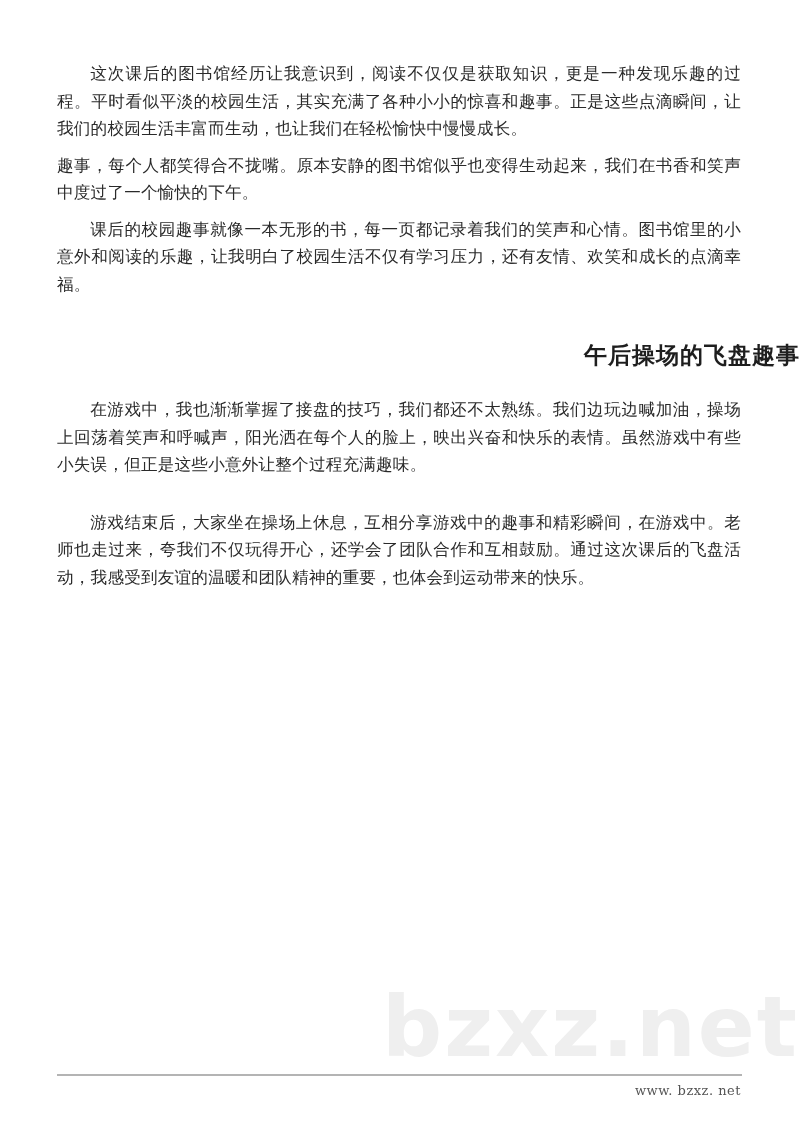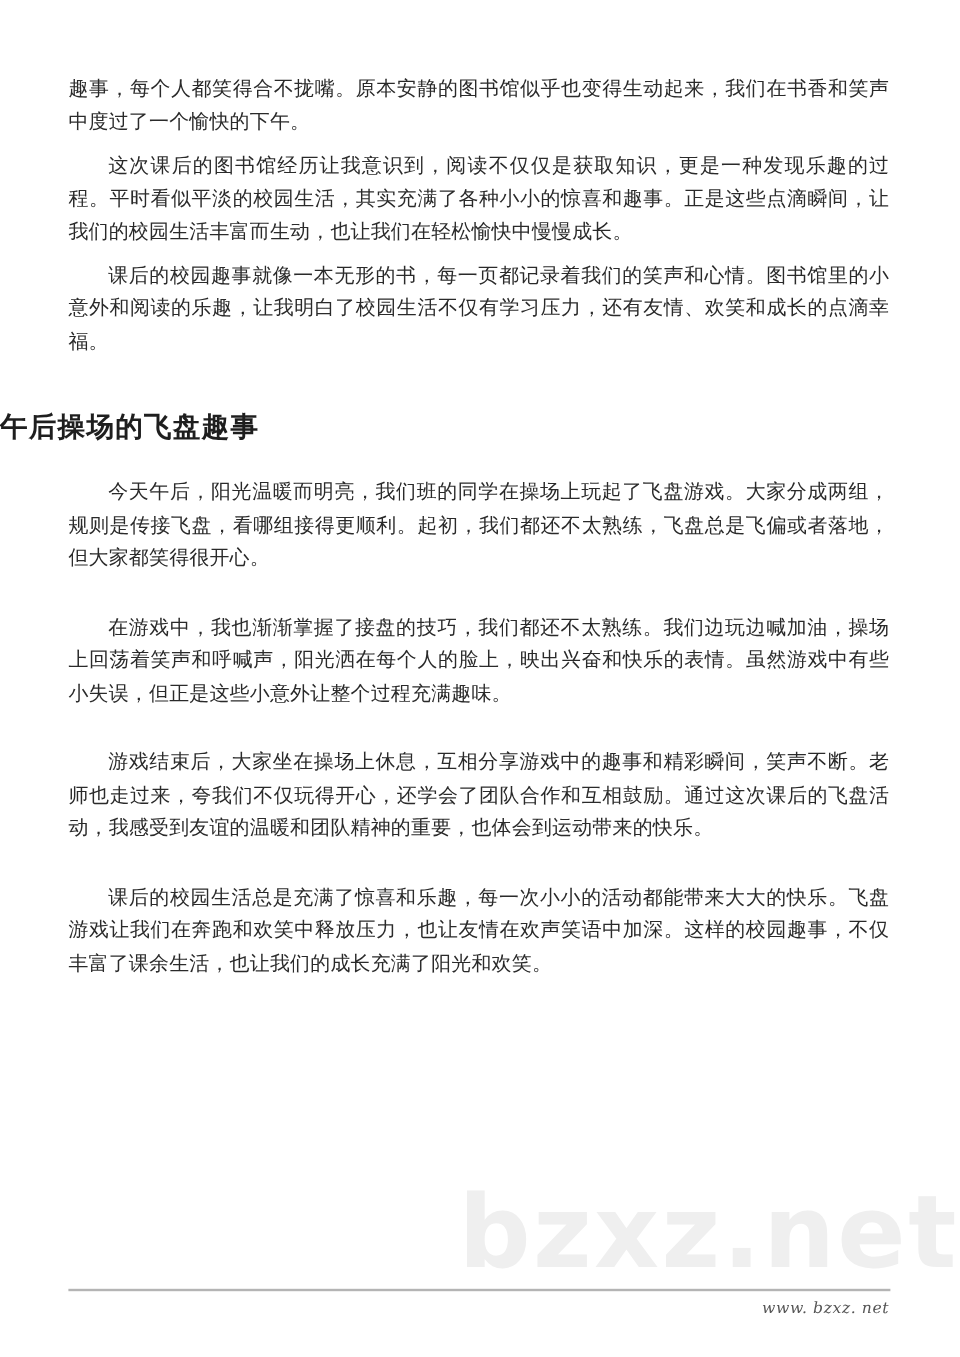--- a/index.html
+++ b/index.html
@@ -30,21 +30,21 @@
     letter-spacing: 0.2px;
   }
   .para.continued {
     text-indent: 0;
   }
   .section-title {
     position: absolute;
     left: 0;
     top: 340px;
     width: 800px;
-    text-align: left;
+    text-align: right;
     font-family: "DejaVu Sans", "Liberation Sans", sans-serif;
     font-weight: bold;
     font-size: 23px;
     letter-spacing: 1px;
     color: #1e1e1e;
     margin: 0;
   }
   .section2 {
     position: absolute;
     left: 57px;
@@ -71,40 +71,37 @@
     top: 1074px;
     width: 685px;
     height: 2px;
     background: #b4b4b4;
   }
   .footer-url {
     position: absolute;
     right: 59px;
     top: 1083px;
     font-family: "DejaVu Serif", "Liberation Serif", serif;
-    font-style: italic;
     font-size: 13px;
     color: #555555;
     letter-spacing: 0.5px;
   }
 </style>
 </head>
 <body>
 
 <div class="page">
+  <p class="para">这次课后的图书馆经历让我意识到，阅读不仅仅是获取知识，更是一种发现乐趣的过程。平时看似平淡的校园生活，其实充满了各种小小的惊喜和趣事。正是这些点滴瞬间，让我们的校园生活丰富而生动，也让我们在轻松愉快中慢慢成长。</p>
   <p class="para continued">趣事，每个人都笑得合不拢嘴。原本安静的图书馆似乎也变得生动起来，我们在书香和笑声中度过了一个愉快的下午。</p>
-  <p class="para">这次课后的图书馆经历让我意识到，阅读不仅仅是获取知识，更是一种发现乐趣的过程。平时看似平淡的校园生活，其实充满了各种小小的惊喜和趣事。正是这些点滴瞬间，让我们的校园生活丰富而生动，也让我们在轻松愉快中慢慢成长。</p>
   <p class="para">课后的校园趣事就像一本无形的书，每一页都记录着我们的笑声和心情。图书馆里的小意外和阅读的乐趣，让我明白了校园生活不仅有学习压力，还有友情、欢笑和成长的点滴幸福。</p>
 </div>
 
 <h2 class="section-title">午后操场的飞盘趣事</h2>
 
 <div class="section2">
-  <p class="para">今天午后，阳光温暖而明亮，我们班的同学在操场上玩起了飞盘游戏。大家分成两组，规则是传接飞盘，看哪组接得更顺利。起初，我们都还不太熟练，飞盘总是飞偏或者落地，但大家都笑得很开心。</p>
   <p class="para">在游戏中，我也渐渐掌握了接盘的技巧，我们都还不太熟练。我们边玩边喊加油，操场上回荡着笑声和呼喊声，阳光洒在每个人的脸上，映出兴奋和快乐的表情。虽然游戏中有些小失误，但正是这些小意外让整个过程充满趣味。</p>
-  <p class="para">游戏结束后，大家坐在操场上休息，互相分享游戏中的趣事和精彩瞬间，笑声不断。老师也走过来，夸我们不仅玩得开心，还学会了团队合作和互相鼓励。通过这次课后的飞盘活动，我感受到友谊的温暖和团队精神的重要，也体会到运动带来的快乐。</p>
-  <p class="para">课后的校园生活总是充满了惊喜和乐趣，每一次小小的活动都能带来大大的快乐。飞盘游戏让我们在奔跑和欢笑中释放压力，也让友情在欢声笑语中加深。这样的校园趣事，不仅丰富了课余生活，也让我们的成长充满了阳光和欢笑。</p>
+  <p class="para">游戏结束后，大家坐在操场上休息，互相分享游戏中的趣事和精彩瞬间，在游戏中。老师也走过来，夸我们不仅玩得开心，还学会了团队合作和互相鼓励。通过这次课后的飞盘活动，我感受到友谊的温暖和团队精神的重要，也体会到运动带来的快乐。</p>
 </div>
 
 <div class="watermark">bzxz.net</div>
 
 <div class="footer-line"></div>
 <div class="footer-url">www. bzxz. net</div>
 
 </body></html>

